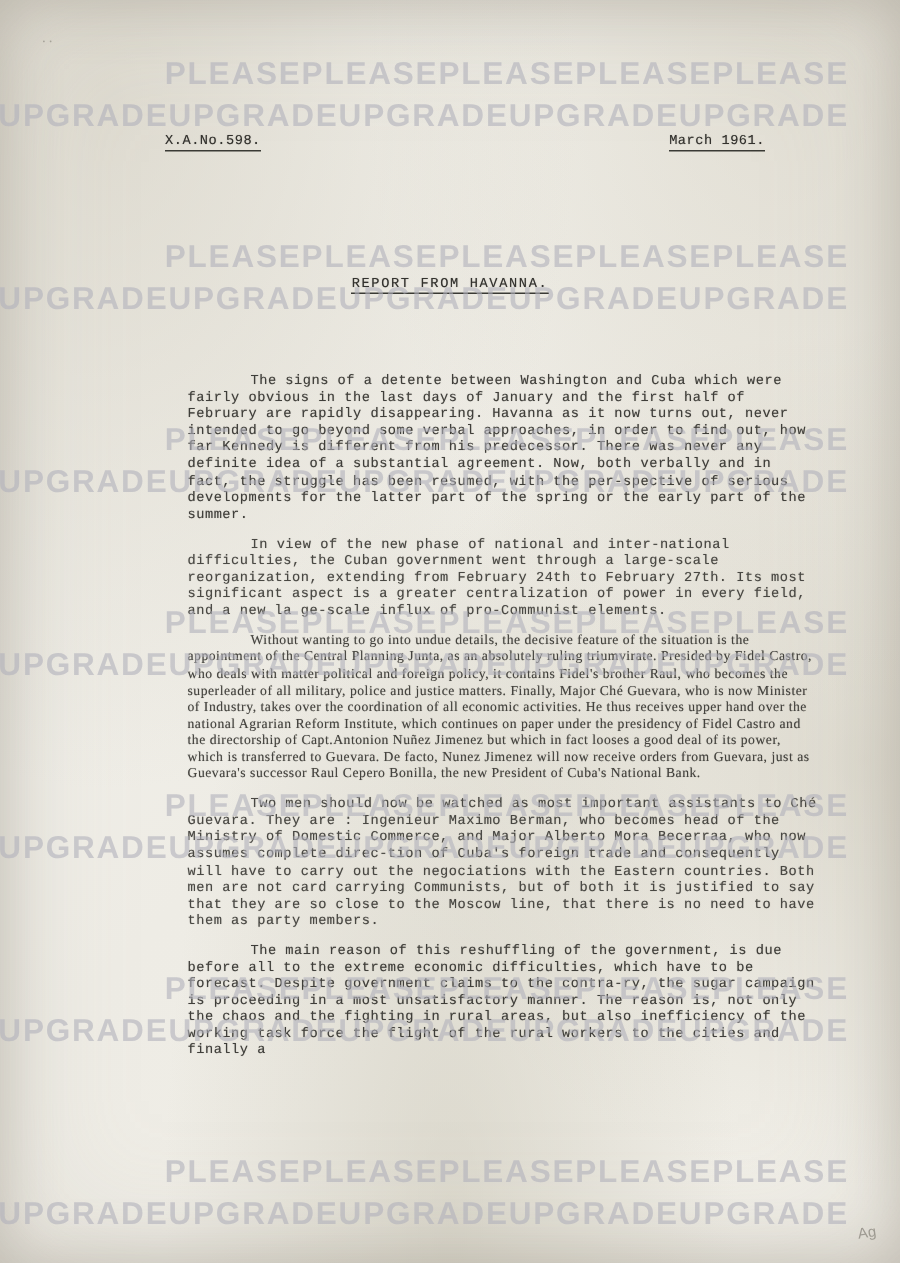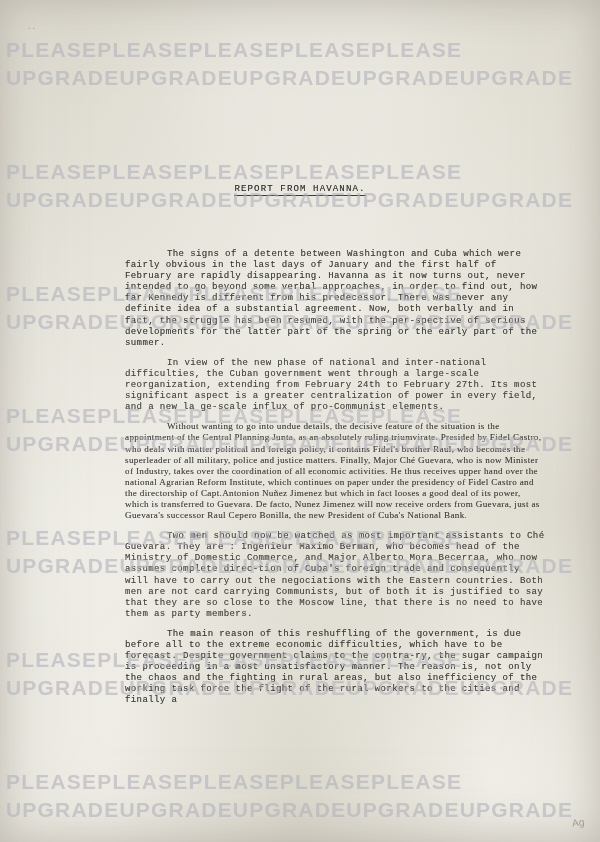--- a/index.html
+++ b/index.html
@@ -98,21 +98,21 @@
   #watermark {
     position: absolute;
     inset: 0;
     pointer-events: none;
   }
   .wm-row {
     position: absolute;
     left: 0;
     width: 572px;
     display: flex;
-    justify-content: flex-start;
+    justify-content: flex-end;
     padding: 0 6px;
     box-sizing: border-box;
     font-family: "Liberation Sans", sans-serif;
     font-weight: bold;
     font-size: 21px;
     letter-spacing: 1.2px;
     color: rgba(176,176,186,0.62);
     white-space: nowrap;
   }
   .wm-row span { flex: 0 0 auto; }
@@ -139,20 +139,24 @@
 <body>
 
 <div id="page">
 
   <div id="paper-texture"></div>
 
   <div class="content">
 
     <div id="top-left-marks">..</div>
 
+    <div id="ref-row">
+      <div class="tw underlined">X.A.No.598.</div>
+      <div class="tw underlined">March 1961.</div>
+    </div>
 
     <div id="title">
       <span class="tw underlined">REPORT FROM HAVANNA.</span>
     </div>
 
     <div id="body">
       <p class="tw fade-a">The signs of a detente between Washington and Cuba which were fairly obvious in the last days of January and the first half of February are rapidly disappearing. Havanna as it now turns out, never intended to go beyond some verbal approaches, in order to find out, how far Kennedy is different from his predecessor. There was never any definite idea of a substantial agreement. Now, both verbally and in fact, the struggle has been resumed, with the per-spective of serious developments for the latter part of the spring or the early part of the summer.</p>
       <p class="tw fade-b">In view of the new phase of national and inter-national difficulties, the Cuban government went through a large-scale reorganization, extending from February 24th to February 27th. Its most significant aspect is a greater centralization of power in every field, and a new la ge-scale influx of pro-Communist elements.</p>
       <p class="tw fade-c">Without wanting to go into undue details, the decisive feature of the situation is the appointment of the Central Planning Junta, as an absolutely ruling triumvirate. Presided by Fidel Castro, who deals with matter political and foreign policy, it contains Fidel's brother Raul, who becomes the superleader of all military, police and justice matters. Finally, Major Ché Guevara, who is now Minister of Industry, takes over the coordination of all economic activities. He thus receives upper hand over the national Agrarian Reform Institute, which continues on paper under the presidency of Fidel Castro and the directorship of Capt.Antonion Nuñez Jimenez but which in fact looses a good deal of its power, which is transferred to Guevara. De facto, Nunez Jimenez will now receive orders from Guevara, just as Guevara's successor Raul Cepero Bonilla, the new President of Cuba's National Bank.</p>
       <p class="tw fade-b">Two men should now be watched as most important assistants to Ché Guevara. They are : Ingenieur Maximo Berman, who becomes head of the Ministry of Domestic Commerce, and Major Alberto Mora Becerraa, who now assumes complete direc-tion of Cuba's foreign trade and consequently will have to carry out the negociations with the Eastern countries. Both men are not card carrying Communists, but of both it is justified to say that they are so close to the Moscow line, that there is no need to have them as party members.</p>

